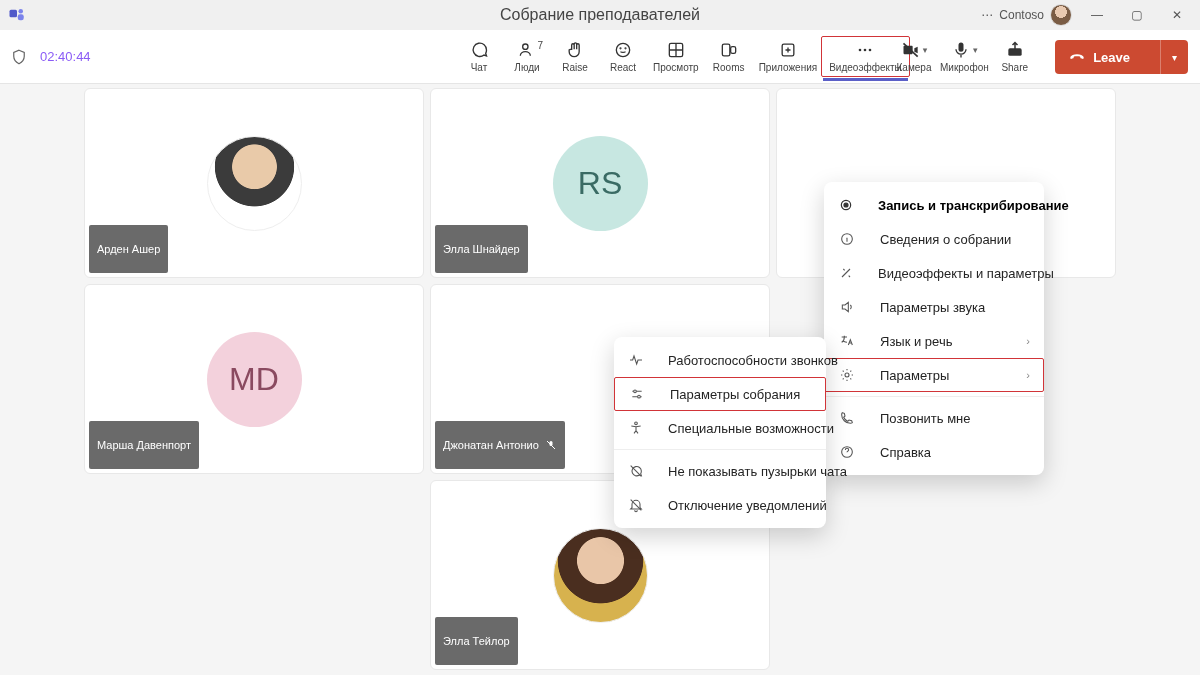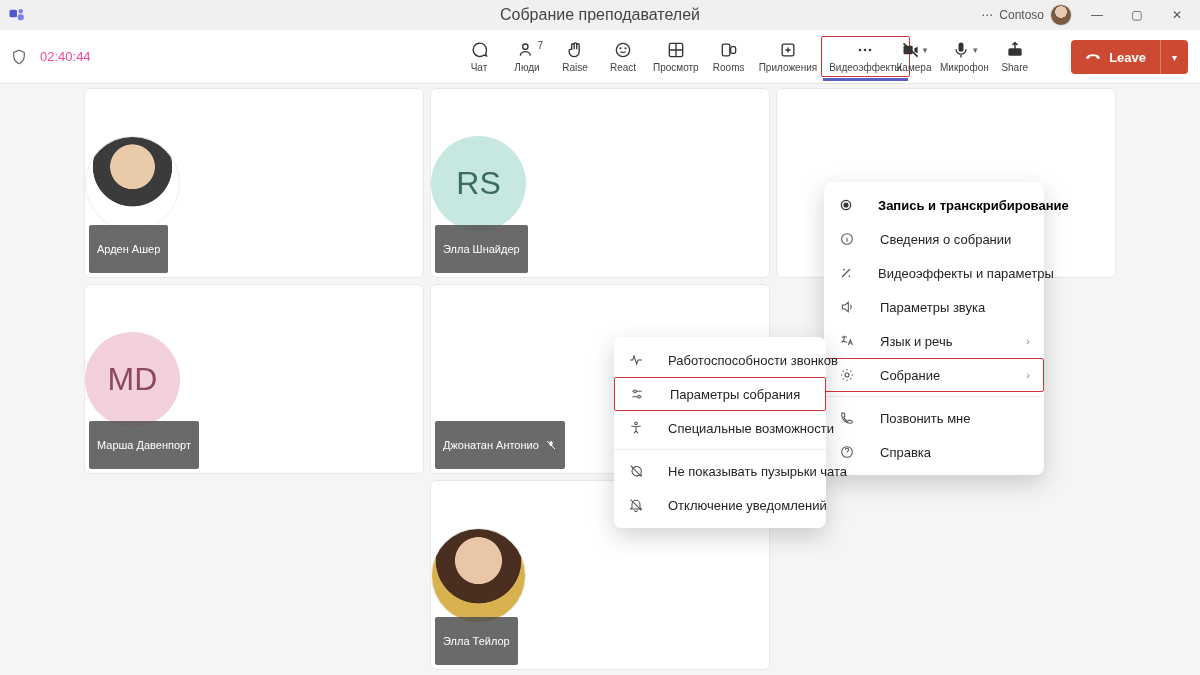--- a/index.html
+++ b/index.html
@@ -44,21 +44,21 @@
   .toolbar {
     height: 54px;
     background: #fff;
     border-bottom: 1px solid #e5e5e5;
     display:flex;
     align-items:center;
     padding: 0 10px;
     position: relative;
   }
   .shield { width:18px;height:18px; color:#666; margin-right:12px;}
-  .timer { font-size:13px; color:#ec4899; }
+  .timer { font-size:13px; color:#8b5cf6; }
   .toolbar-actions {
     display:flex; gap:0px;
     position:absolute; left: 455px;
   }
   .tb-btn {
     display:flex; flex-direction:column; align-items:center; justify-content:center;
     min-width:48px; padding:2px 6px; gap:2px;
     font-size:10px; color:#444;
   }
   .tb-btn .ic { width:20px;height:20px; display:flex;align-items:center;justify-content:center; position:relative;}
@@ -77,21 +77,21 @@
   .tb-btn-sm {
     display:flex; flex-direction:column; align-items:center; justify-content:center;
     min-width:44px; padding:2px 4px; gap:2px;
     font-size:10px; color:#444;
   }
   .chev-sm { font-size:9px; color:#666; margin-left:2px;}
   .leave {
     position:absolute; right:12px; top:10px;
     display:flex; align-items:center;
     background:#cc4a31; color:#fff; border-radius:4px;
-    height:34px; overflow:hidden;
+    height:34px; overflow:hidden;gap:16px;
   }
   .leave .main { display:flex;align-items:center; gap:8px; padding:0 14px; height:100%;}
   .leave .drop { width:28px; display:flex;align-items:center;justify-content:center; border-left:1px solid rgba(255,255,255,.3); height:100%;}
   .leave svg{width:16px;height:16px;fill:#fff;}
 
   .stage {
     position:relative;
     padding: 4px 80px 0 80px;
     height: calc(675px - 30px - 54px);
   }
@@ -100,21 +100,21 @@
     grid-template-columns: repeat(3, 340px);
     grid-auto-rows: 190px;
     gap: 6px;
     justify-content:center;
   }
   .tile {
     background:#fff;
     border:1px solid #e8e8e8;
     border-radius:6px;
     position:relative;
-    display:flex; align-items:center; 
+    display:flex; align-items:center; justify-content:center;
   }
   .name-tag {
     position:absolute; left:4px; bottom:4px;
     background:rgba(80,80,80,.85); color:#fff;
     font-size:11px; padding:18px 8px; border-radius:2px;
     display:flex; align-items:center; gap:6px;
   }
   .name-tag .mute-ic{ width:12px;height:12px; }
   .avatar-circle {
     width:95px;height:95px;border-radius:50%;
@@ -414,21 +414,21 @@
       <span>Язык и речь</span>
       <span class="chev">›</span>
     </div>
     <div class="menu-item highlight-red">
       <span class="mic">
           <svg viewBox="0 0 24 24" width="16" height="16" fill="none" stroke="#555" stroke-width="1.6">
             <circle cx="12" cy="12" r="3"></circle>
             <path d="M12 3v2M12 19v2M3 12h2M19 12h2M5.6 5.6l1.4 1.4M17 17l1.4 1.4M18.4 5.6L17 7M7 17l-1.4 1.4"></path>
           </svg>
         </span>
-      <span>Собрание</span>
+      <span>Параметры</span>
       <span class="chev">›</span>
     </div>
     <div class="menu-sep"></div>
     <div class="menu-item">
       <span class="mic">
           <svg viewBox="0 0 24 24" width="16" height="16" fill="none" stroke="#555" stroke-width="1.6">
             <path d="M5 4l3 1 1 4-2 2a12 12 0 006 6l2-2 4 1 1 3c-1 1-2 1-3 1C10 20 4 14 4 7c0-1 0-2 1-3z"></path>
           </svg>
         </span>
       <span>Позвонить мне</span>

